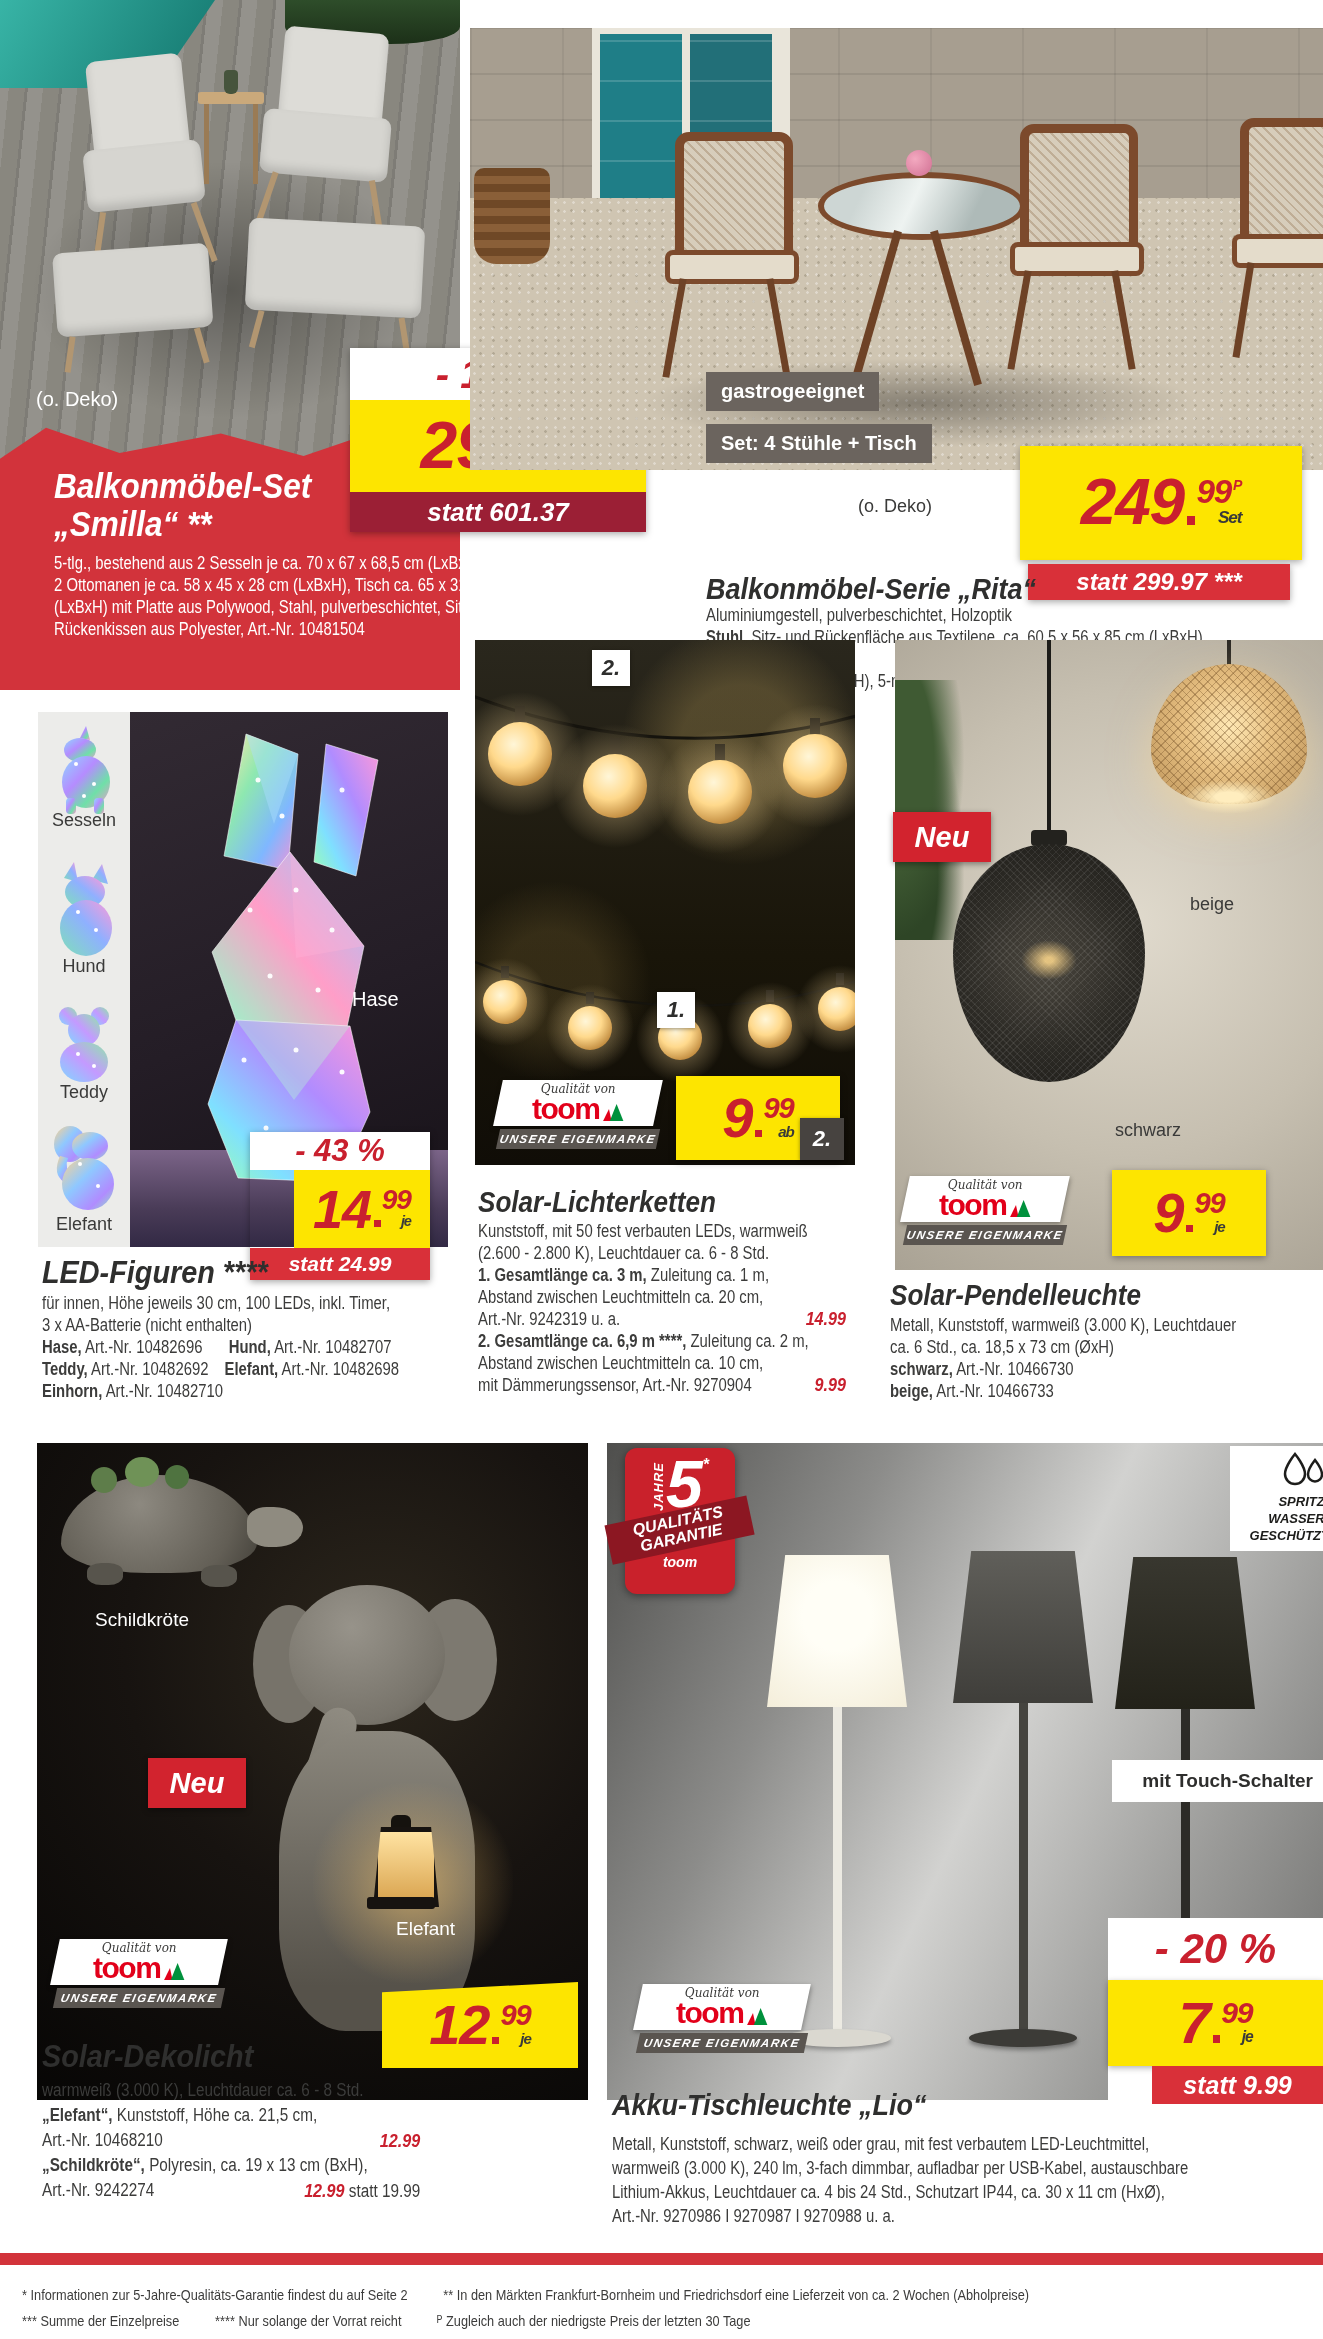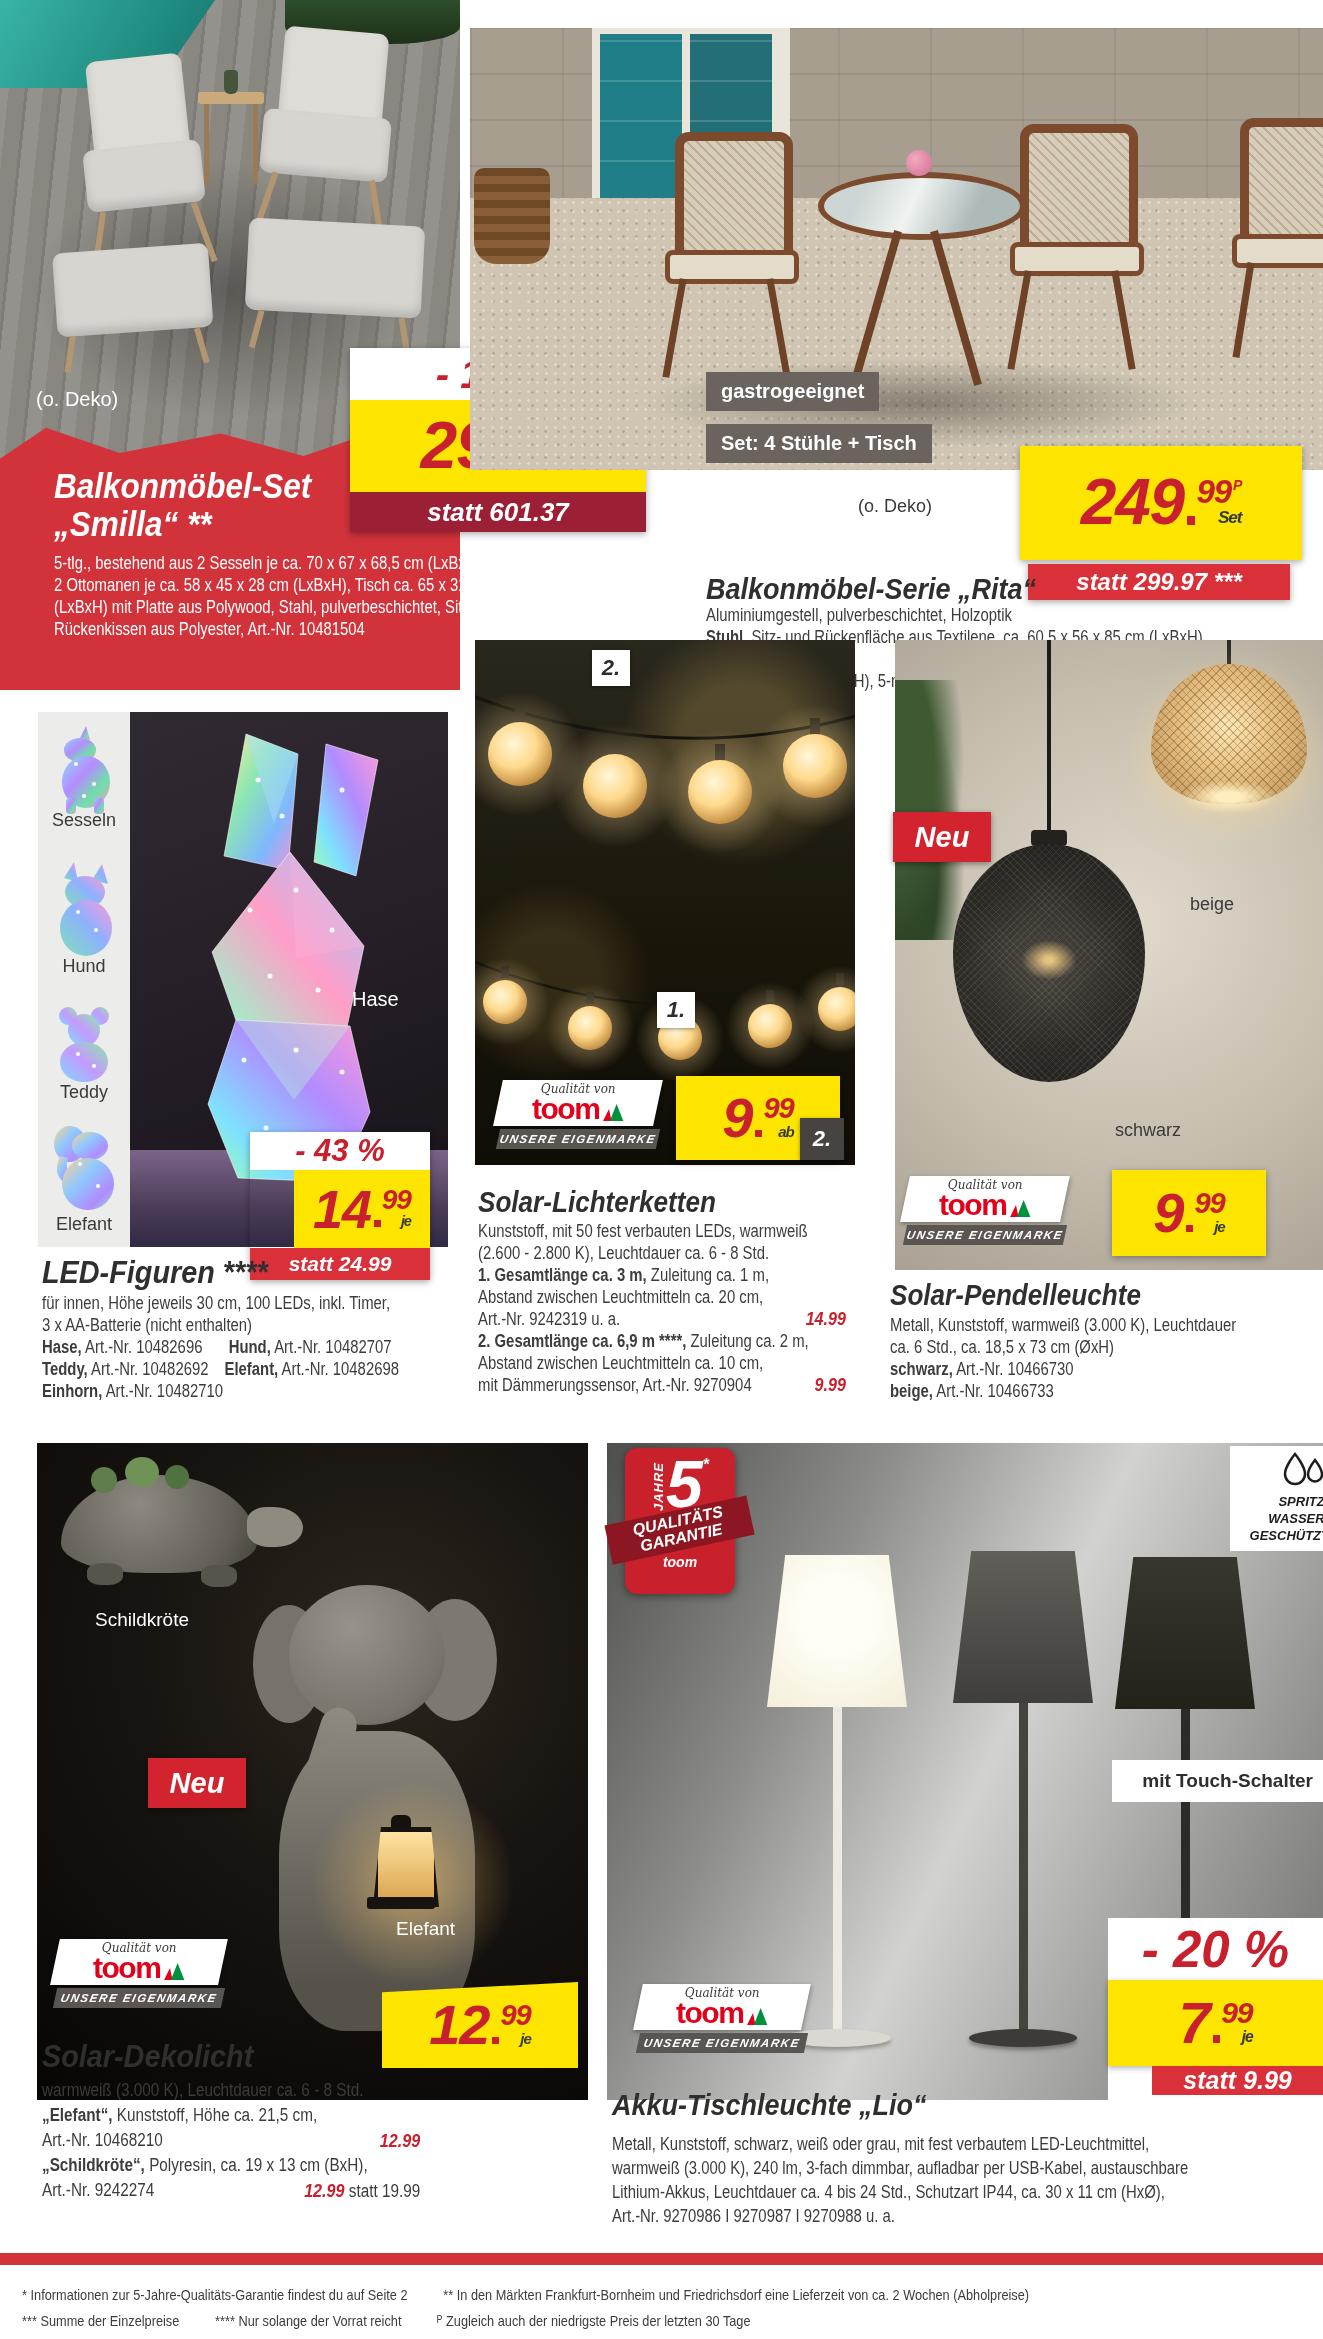--- a/index.html
+++ b/index.html
@@ -719,34 +719,34 @@
       <div>GESCHÜTZT</div>
     </div>
   </div>
 
   <div class="abs" style="left:1112px;top:1760px;width:211px;height:42px;background:#fff;display:flex;align-items:center;justify-content:flex-end;
               padding-right:10px;box-sizing:border-box;font-weight:bold;font-size:19px;color:#2e2e2d;">
     <span>mit Touch-Schalter</span>
   </div>
 
   <div class="abs" style="left:1108px;top:1918px;width:215px;height:200px;background:#fff;">
-    <div class="band disc" style="height:62px;font-size:51px;background:#fff;">
+    <div class="band disc" style="height:62px;font-size:42px;background:#fff;">
       <span>- 20 %</span>
     </div>
     <div class="band yellow" style="height:86px;box-shadow:0 2px 6px rgba(0,0,0,.3);">
       <div class="bp" style="font-size:58px;">
         <span class="bp-int">7</span>
           <span class="bp-dot"></span>
         <span class="bp-col">
           <span class="bp-cents">99</span>
           <span class="bp-unit">je</span>
         </span>
       </div>
     </div>
-    <div class="band statt" style="height:29px;font-size:25px;margin-left:44px;">
+    <div class="band statt" style="height:38px;font-size:25px;margin-left:44px;">
       <span>statt 9.99</span>
     </div>
   </div>
 
   <div class="toom" style="left:638px;top:1984px;width:168px;">
     <div class="toom-top">
         <div class="toom-inner">
       <div class="toom-q">Qualität von</div>
       <div class="toom-row">
         <span class="toom-name">toom</span>

